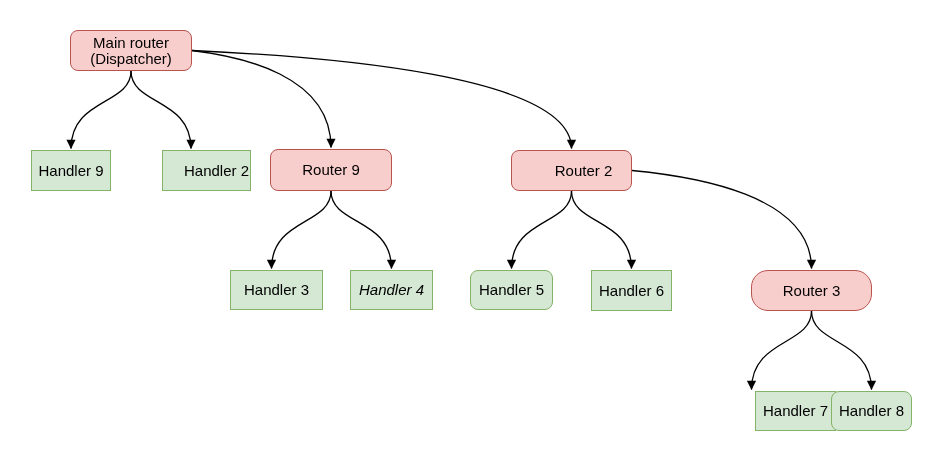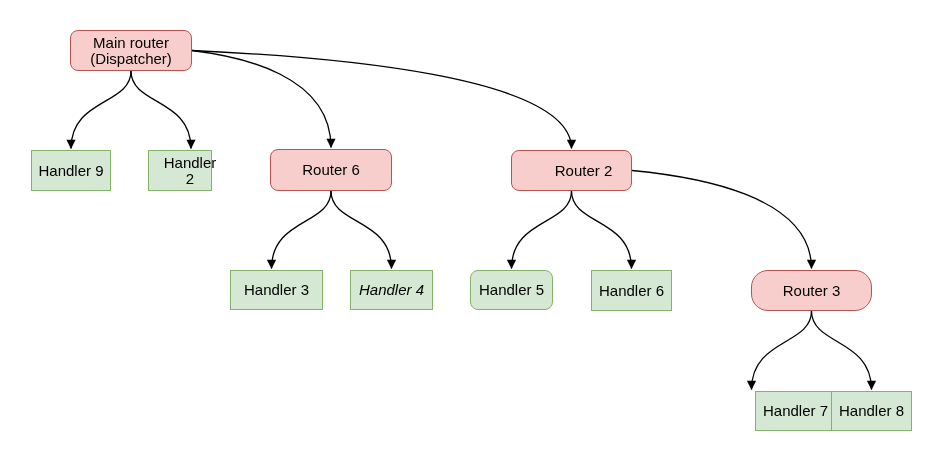--- a/index.html
+++ b/index.html
@@ -70,24 +70,24 @@
       <path class="edge" d="M 571.5 191 C 571.5 225.1, 511.5 218.1, 511.5 268.5" marker-end="url(#arrowhead)"></path>
       <path class="edge" d="M 571.5 191 C 571.5 225.1, 631.5 218.1, 631.5 268.5" marker-end="url(#arrowhead)"></path>
       <path class="edge" d="M 632 170.5 C 694.8 176.5, 811.5 195.0, 811.5 268.5" marker-end="url(#arrowhead)"></path>
       <path class="edge" d="M 811.5 311 C 811.5 345.5, 751.5 338.5, 751.5 389.5" marker-end="url(#arrowhead)"></path>
       <path class="edge" d="M 811.5 311 C 811.5 345.5, 871.5 338.5, 871.5 389.5" marker-end="url(#arrowhead)"></path>
     </svg>
   <div id="nodes-layer">
       <div class="node router" style="left: 70px; top: 30px; width: 122px; height: 41px;">Main router
 (Dispatcher)</div>
       <div class="node handler" style="left: 31px; top: 150px; width: 80px; height: 41px;">Handler 9</div>
-      <div class="node handler" style="left: 148px; top: 150px; width: 64px; height: 41px; padding-left: 20px;">Handler 2</div>
-      <div class="node router" style="left: 270px; top: 149px; width: 122px; height: 42px;">Router 6</div>
+      <div class="node handler" style="left: 162px; top: 150px; width: 89px; height: 41px; padding-left: 20px;">Handler 2</div>
+      <div class="node router" style="left: 270px; top: 149px; width: 122px; height: 42px;">Router 9</div>
       <div class="node router" style="left: 511px; top: 150px; width: 121px; height: 41px; padding-left: 24px;">Router 2</div>
       <div class="node handler" style="left: 230px; top: 270px; width: 93px; height: 40px;">Handler 3</div>
       <div class="node handler" style="left: 350px; top: 270px; width: 83px; height: 40px; font-style: italic;">Handler 4</div>
       <div class="node handler" style="left: 470px; top: 270px; width: 83px; height: 40px; border-radius: 8px;">Handler 5</div>
       <div class="node handler" style="left: 591px; top: 270px; width: 81px; height: 41px;">Handler 6</div>
       <div class="node router" style="left: 751px; top: 270px; width: 121px; height: 41px; border-radius: 17px;">Router 3</div>
       <div class="node handler" style="left: 711px; top: 391px; width: 81px; height: 40px; margin-left: 44px;">Handler 7</div>
-      <div class="node handler" style="left: 831px; top: 391px; width: 81px; height: 40px;">Handler 8</div>
+      <div class="node handler" style="left: 831px; top: 391px; width: 81px; height: 40px; border-radius: 8px;">Handler 8</div>
     </div>
 </div>
 
 </body></html>

